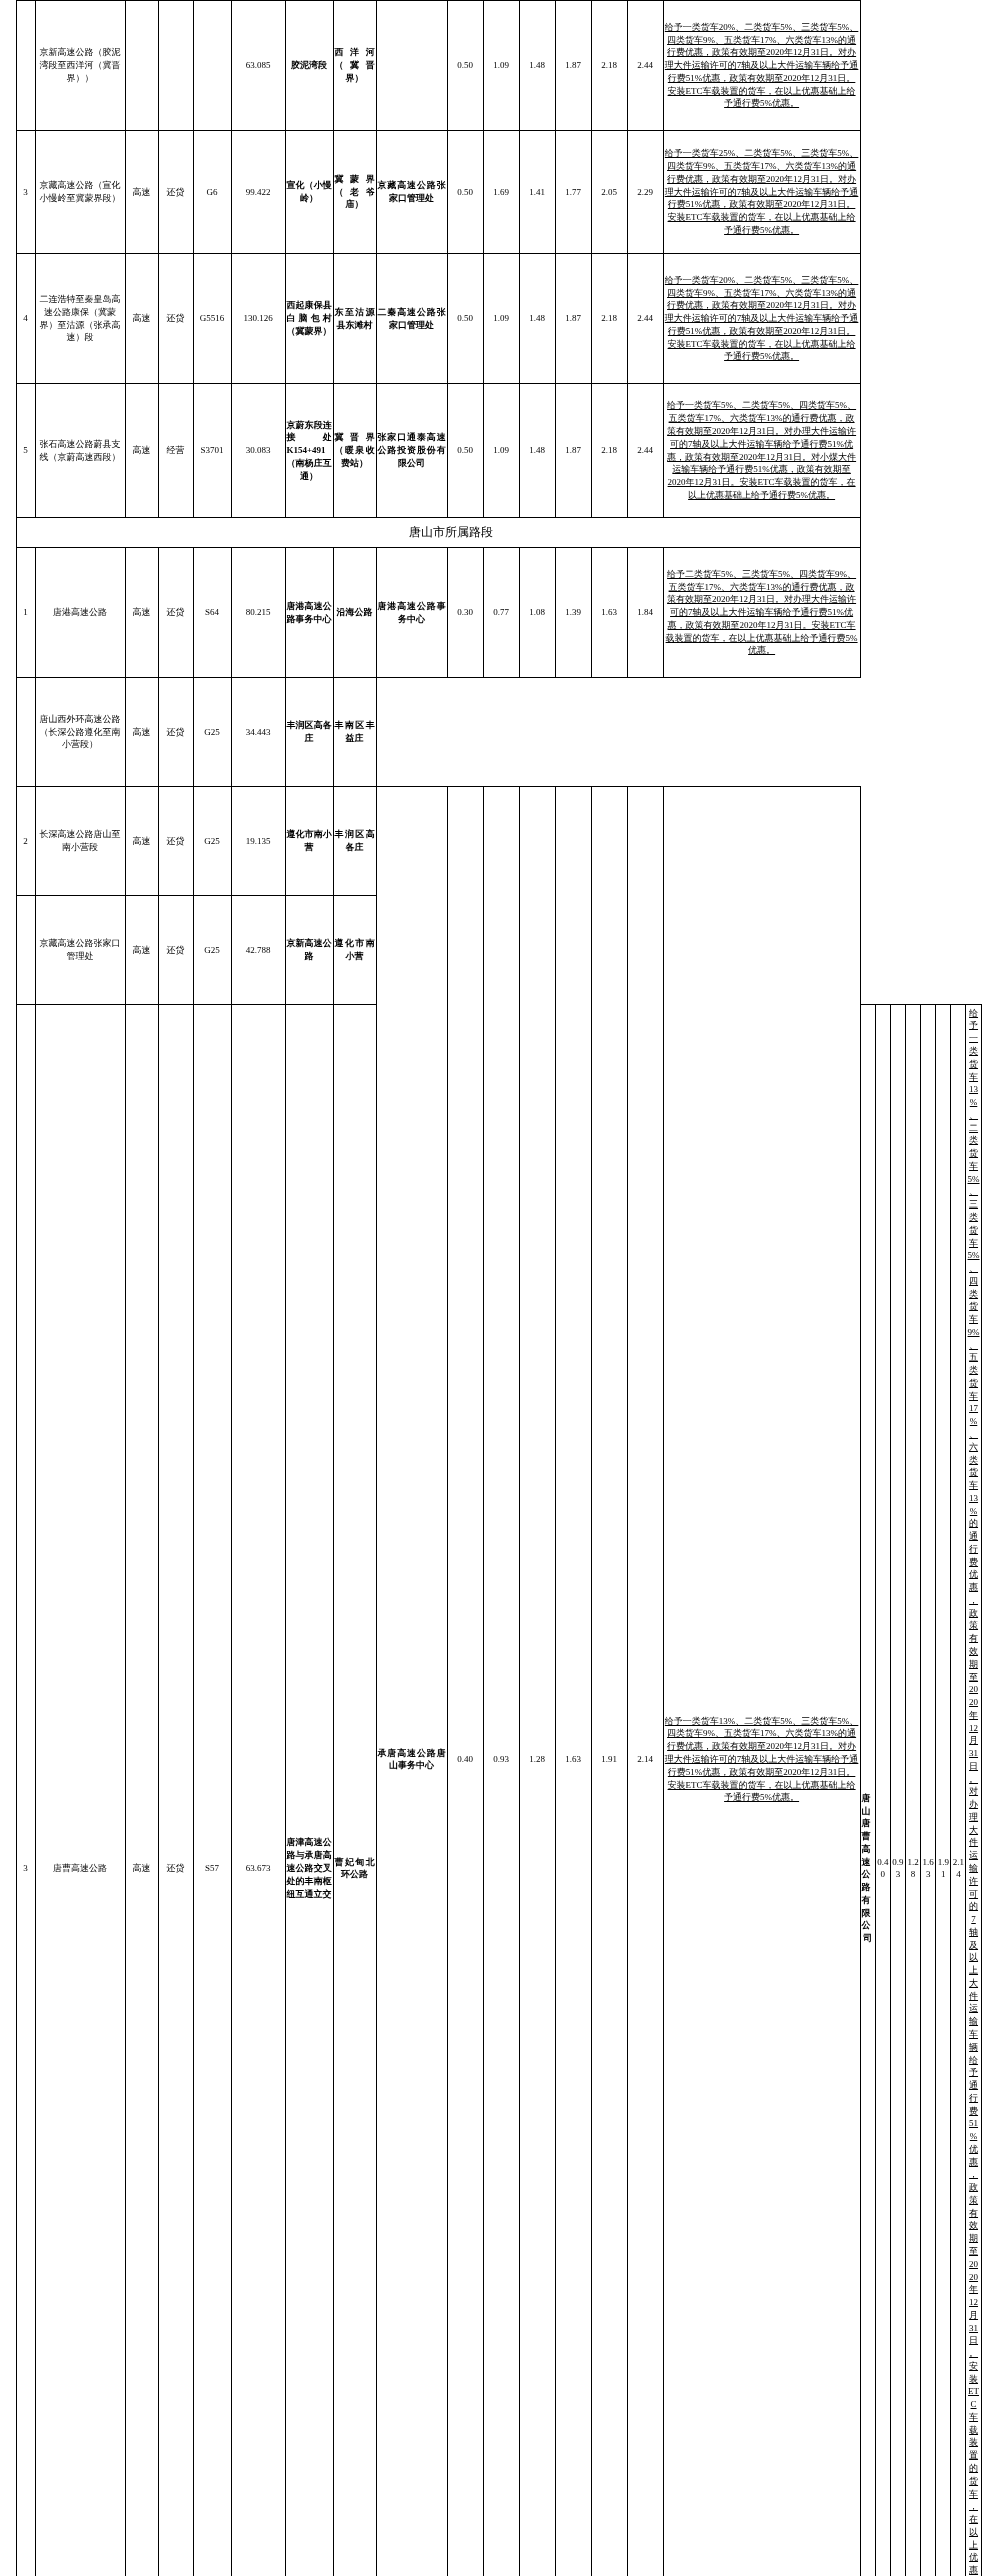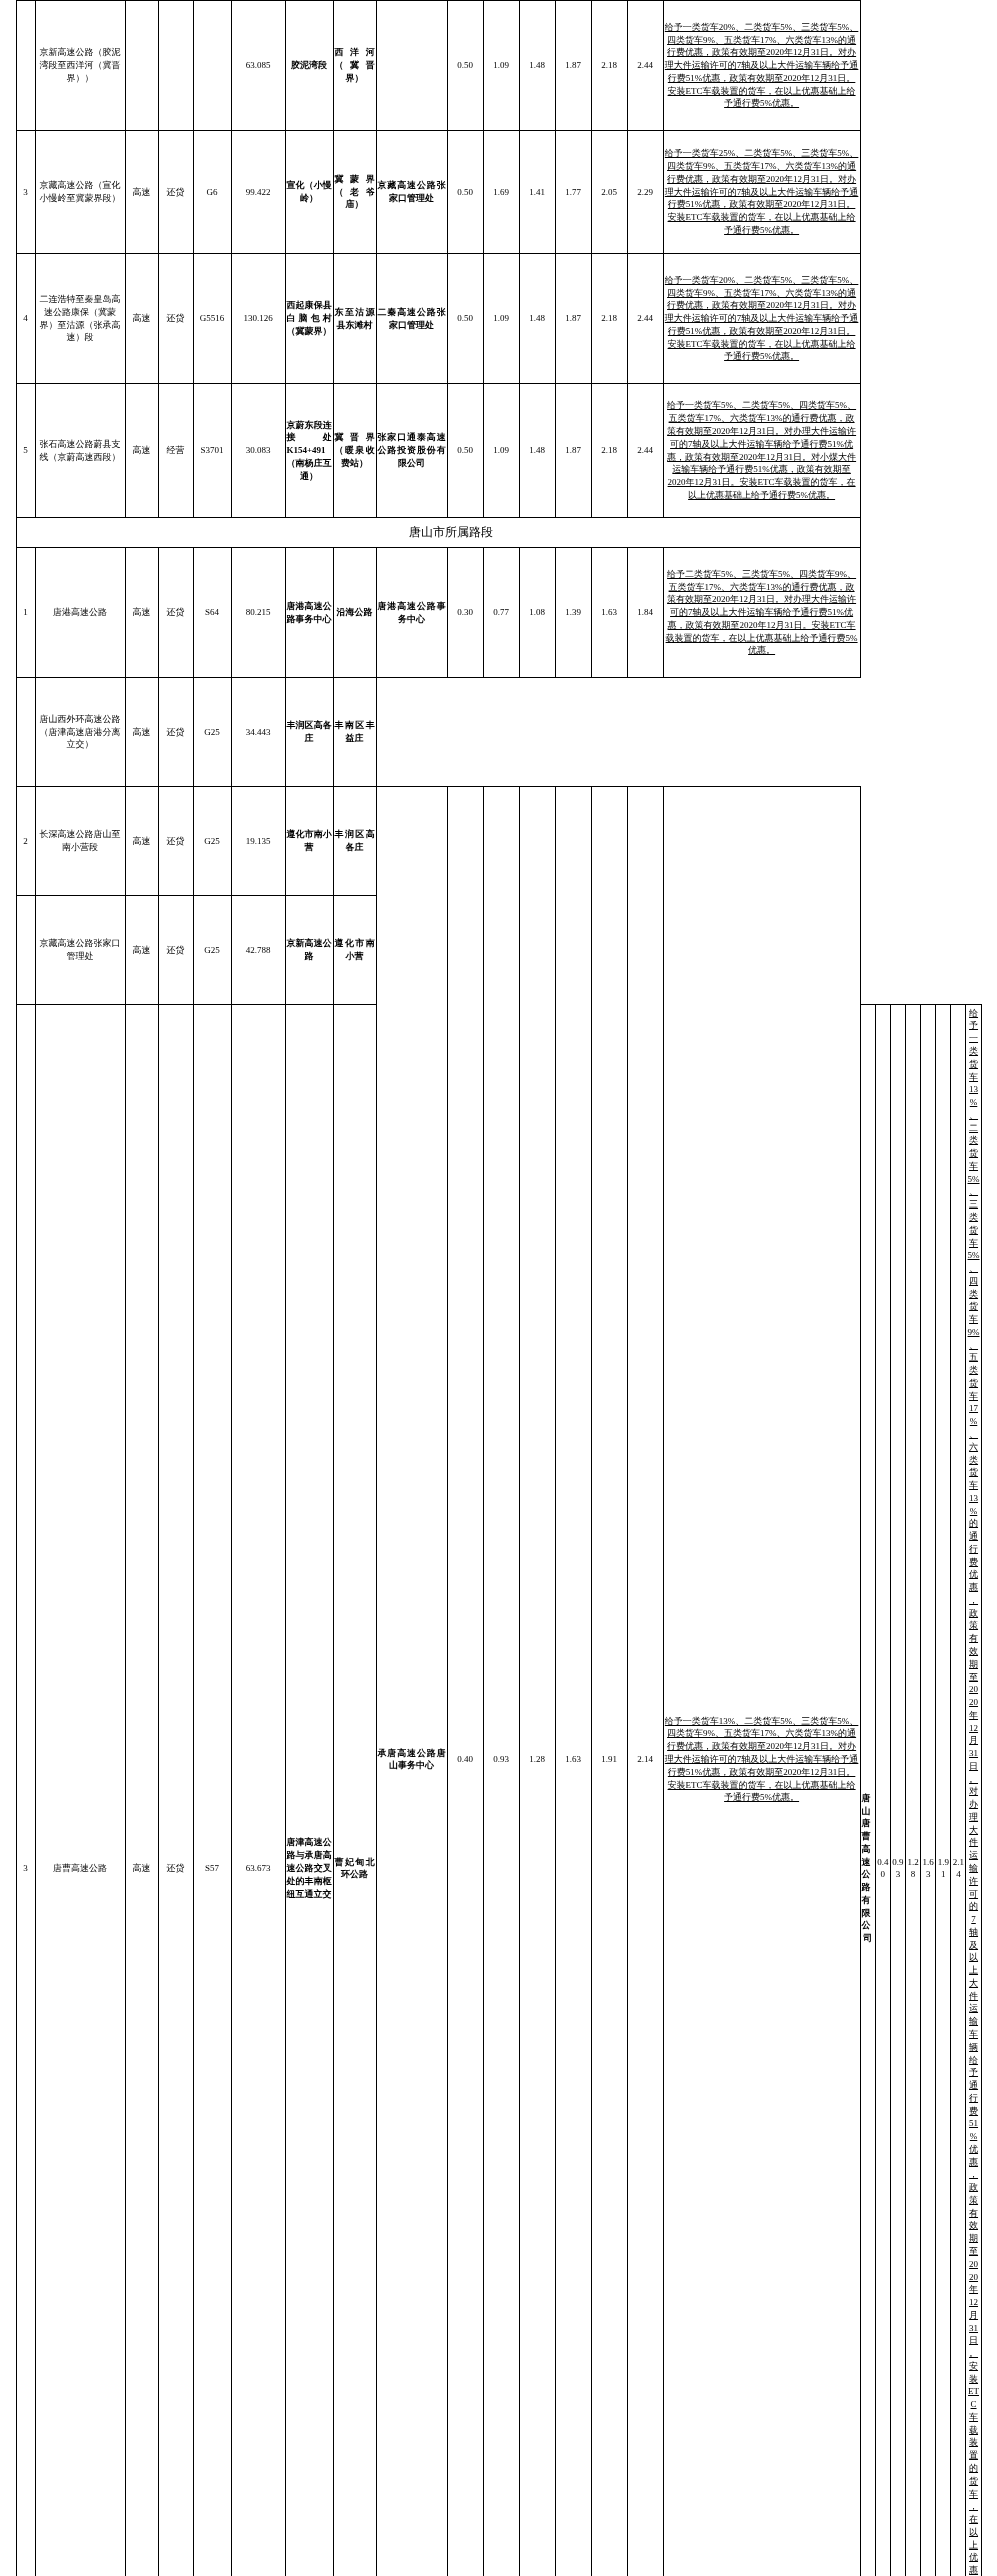--- a/index.html
+++ b/index.html
@@ -221,21 +221,21 @@
           <td class="rate">0.30</td>
           <td class="rate">0.77</td>
           <td class="rate">1.08</td>
           <td class="rate">1.39</td>
           <td class="rate">1.63</td>
           <td class="rate">1.84</td>
           <td class="remark">给予二类货车5%、三类货车5%、四类货车9%、五类货车17%、六类货车13%的通行费优惠，政策有效期至2020年12月31日。对办理大件运输许可的7轴及以上大件运输车辆给予通行费51%优惠，政策有效期至2020年12月31日。安装ETC车载装置的货车，在以上优惠基础上给予通行费5%优惠。</td>
         </tr>
         <tr style="height: 109px;">
           <td class="idx"></td>
-          <td class="name">唐山西外环高速公路（唐津高速唐港分离立交）</td>
+          <td class="name">唐山西外环高速公路（长深公路遵化至南小营段）</td>
           <td class="tech">高速</td>
           <td class="attr">还贷</td>
           <td class="code">G25</td>
           <td class="len">34.443</td>
           <td class="node">
             <span class="justify-node">丰润区高各庄</span>
           </td>
           <td class="node">
             <span class="justify-node">丰南区丰益庄</span>
           </td>

